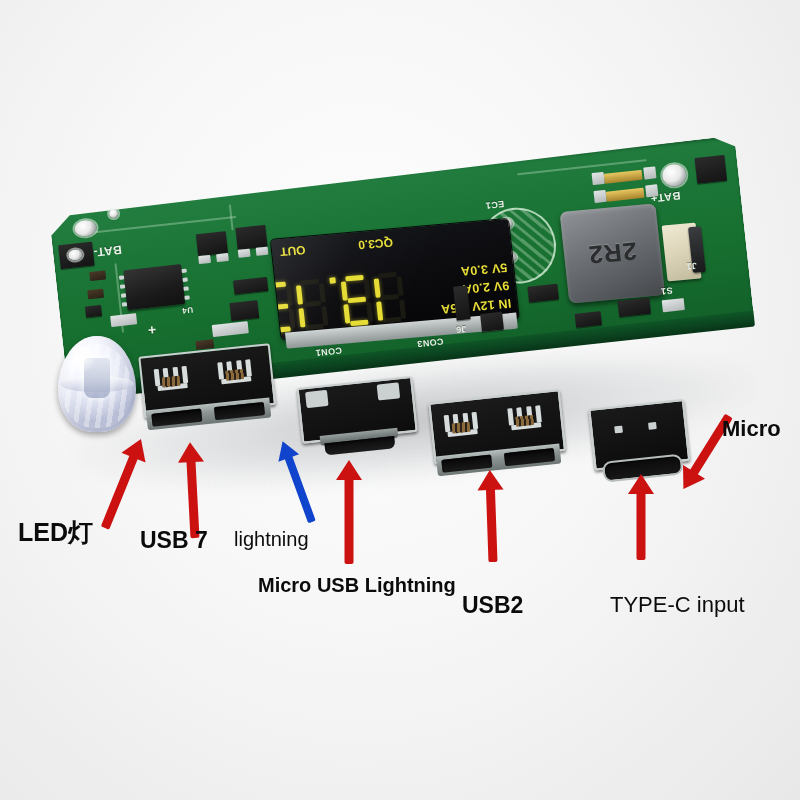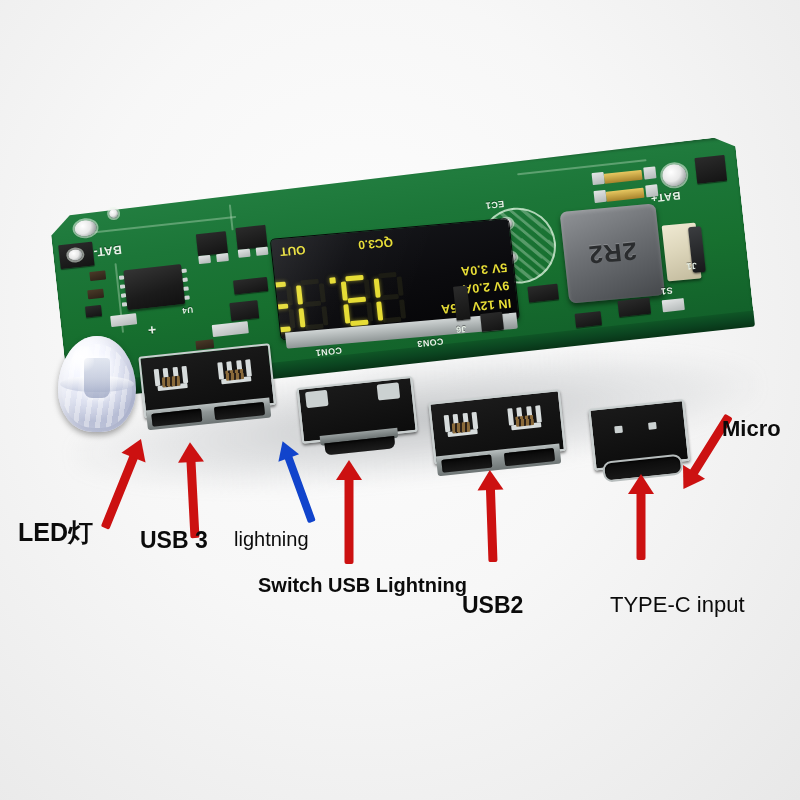--- a/index.html
+++ b/index.html
@@ -443,20 +443,20 @@
     <div class="shaft" style="height:72px;background:#cc1111;"></div>
     <div class="head" style="border-bottom:20px solid #cc1111;"></div>
   </div>
 
   <div class="arrow" style="left:716px;top:330px;width:26px;height:86px;transform:rotate(212deg);">
     <div class="shaft" style="height:72px;background:#cc1111;"></div>
     <div class="head" style="border-bottom:20px solid #cc1111;"></div>
   </div>
 
   <div class="label" style="left:18px;top:516px;font-size:25px;">LED灯</div>
-  <div class="label" style="left:140px;top:527px;font-size:23px;">USB 3</div>
+  <div class="label" style="left:140px;top:527px;font-size:23px;">USB 7</div>
   <div class="label" style="left:234px;top:528px;font-size:20px;font-weight:400;">lightning</div>
-  <div class="label" style="left:258px;top:574px;font-size:20px;">Switch USB Lightning</div>
+  <div class="label" style="left:258px;top:574px;font-size:20px;">Micro USB Lightning</div>
   <div class="label" style="left:462px;top:592px;font-size:23px;">USB2</div>
   <div class="label" style="left:571px;top:592px;font-size:22px;font-weight:400;margin-left:39px;">TYPE-C input</div>
   <div class="label" style="left:722px;top:416px;font-size:22px;">Micro</div>
 
 </div>
 
 </body></html>

